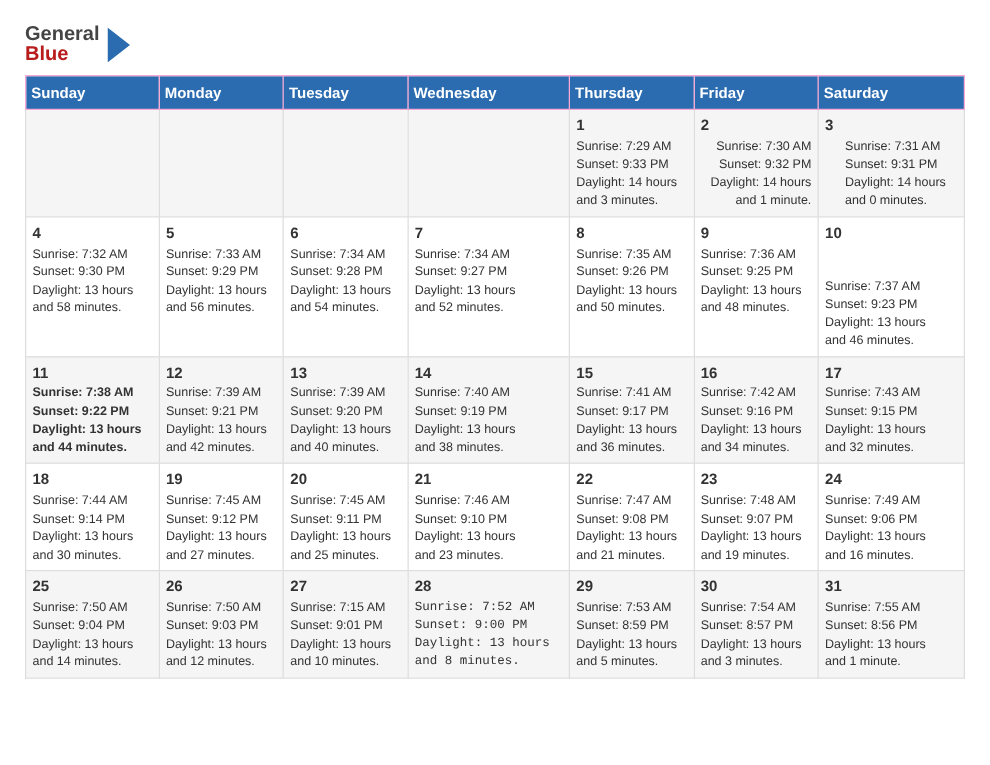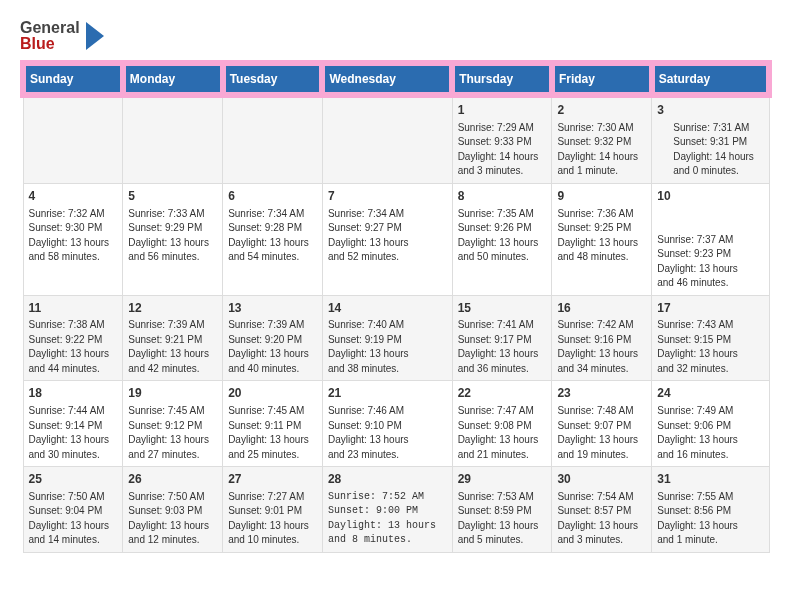--- a/index.html
+++ b/index.html
@@ -39,21 +39,21 @@
       border-collapse: collapse;
       margin-top: 8px;
       font-size: 11px;
     }
     thead tr th {
       background-color: #2b6cb0;
       color: #fff;
       padding: 6px 4px;
       text-align: left;
       font-size: 12px;
-      border: 6px solid #f9a8d4;
+      border: 1px solid #f9a8d4;
     }
     tbody tr {
       vertical-align: top;
     }
     tbody tr:nth-child(odd) {
       background-color: #f5f5f5;
     }
     tbody tr:nth-child(even) {
       background-color: #ffffff;
     }
@@ -118,21 +118,21 @@
         <td></td>
         <td>
           <span class="day-number">1</span>
           <div class="cell-content" style="white-space: pre-line;">Sunrise: 7:29 AM
 Sunset: 9:33 PM
 Daylight: 14 hours
 and 3 minutes.</div>
         </td>
         <td>
           <span class="day-number">2</span>
-          <div class="cell-content" style="white-space: pre-line;">Sunrise: 7:30 AM
+          <div class="cell-content" style="white-space: pre-line; text-align: right;">Sunrise: 7:30 AM
 Sunset: 9:32 PM
 Daylight: 14 hours
 and 1 minute.</div>
         </td>
         <td>
           <span class="day-number">3</span>
           <div class="cell-content" style="white-space: pre-line; margin-left: 16px;">Sunrise: 7:31 AM
 Sunset: 9:31 PM
 Daylight: 14 hours
 and 0 minutes.</div>
@@ -185,21 +185,21 @@
           <span class="day-number">10</span>
           <div class="cell-content" style="white-space: pre-line; margin-top: 28px;">Sunrise: 7:37 AM
 Sunset: 9:23 PM
 Daylight: 13 hours
 and 46 minutes.</div>
         </td>
       </tr>
       <tr>
         <td>
           <span class="day-number">11</span>
-          <div class="cell-content" style="white-space: pre-line;">Sunrise: 7:38 AM
+          <div class="cell-content" style="white-space: pre-line; font-weight: bold;">Sunrise: 7:38 AM
 Sunset: 9:22 PM
 Daylight: 13 hours
 and 44 minutes.</div>
         </td>
         <td>
           <span class="day-number">12</span>
           <div class="cell-content" style="white-space: pre-line;">Sunrise: 7:39 AM
 Sunset: 9:21 PM
 Daylight: 13 hours
 and 42 minutes.</div>
@@ -301,21 +301,21 @@
         </td>
         <td>
           <span class="day-number">26</span>
           <div class="cell-content" style="white-space: pre-line;">Sunrise: 7:50 AM
 Sunset: 9:03 PM
 Daylight: 13 hours
 and 12 minutes.</div>
         </td>
         <td>
           <span class="day-number">27</span>
-          <div class="cell-content" style="white-space: pre-line;">Sunrise: 7:27 AM
+          <div class="cell-content" style="white-space: pre-line;">Sunrise: 7:15 AM
 Sunset: 9:01 PM
 Daylight: 13 hours
 and 10 minutes.</div>
         </td>
         <td>
           <span class="day-number">28</span>
           <div class="cell-content" style="white-space: pre-line; font-family: Liberation Mono, monospace;">Sunrise: 7:52 AM
 Sunset: 9:00 PM
 Daylight: 13 hours
 and 8 minutes.</div>

